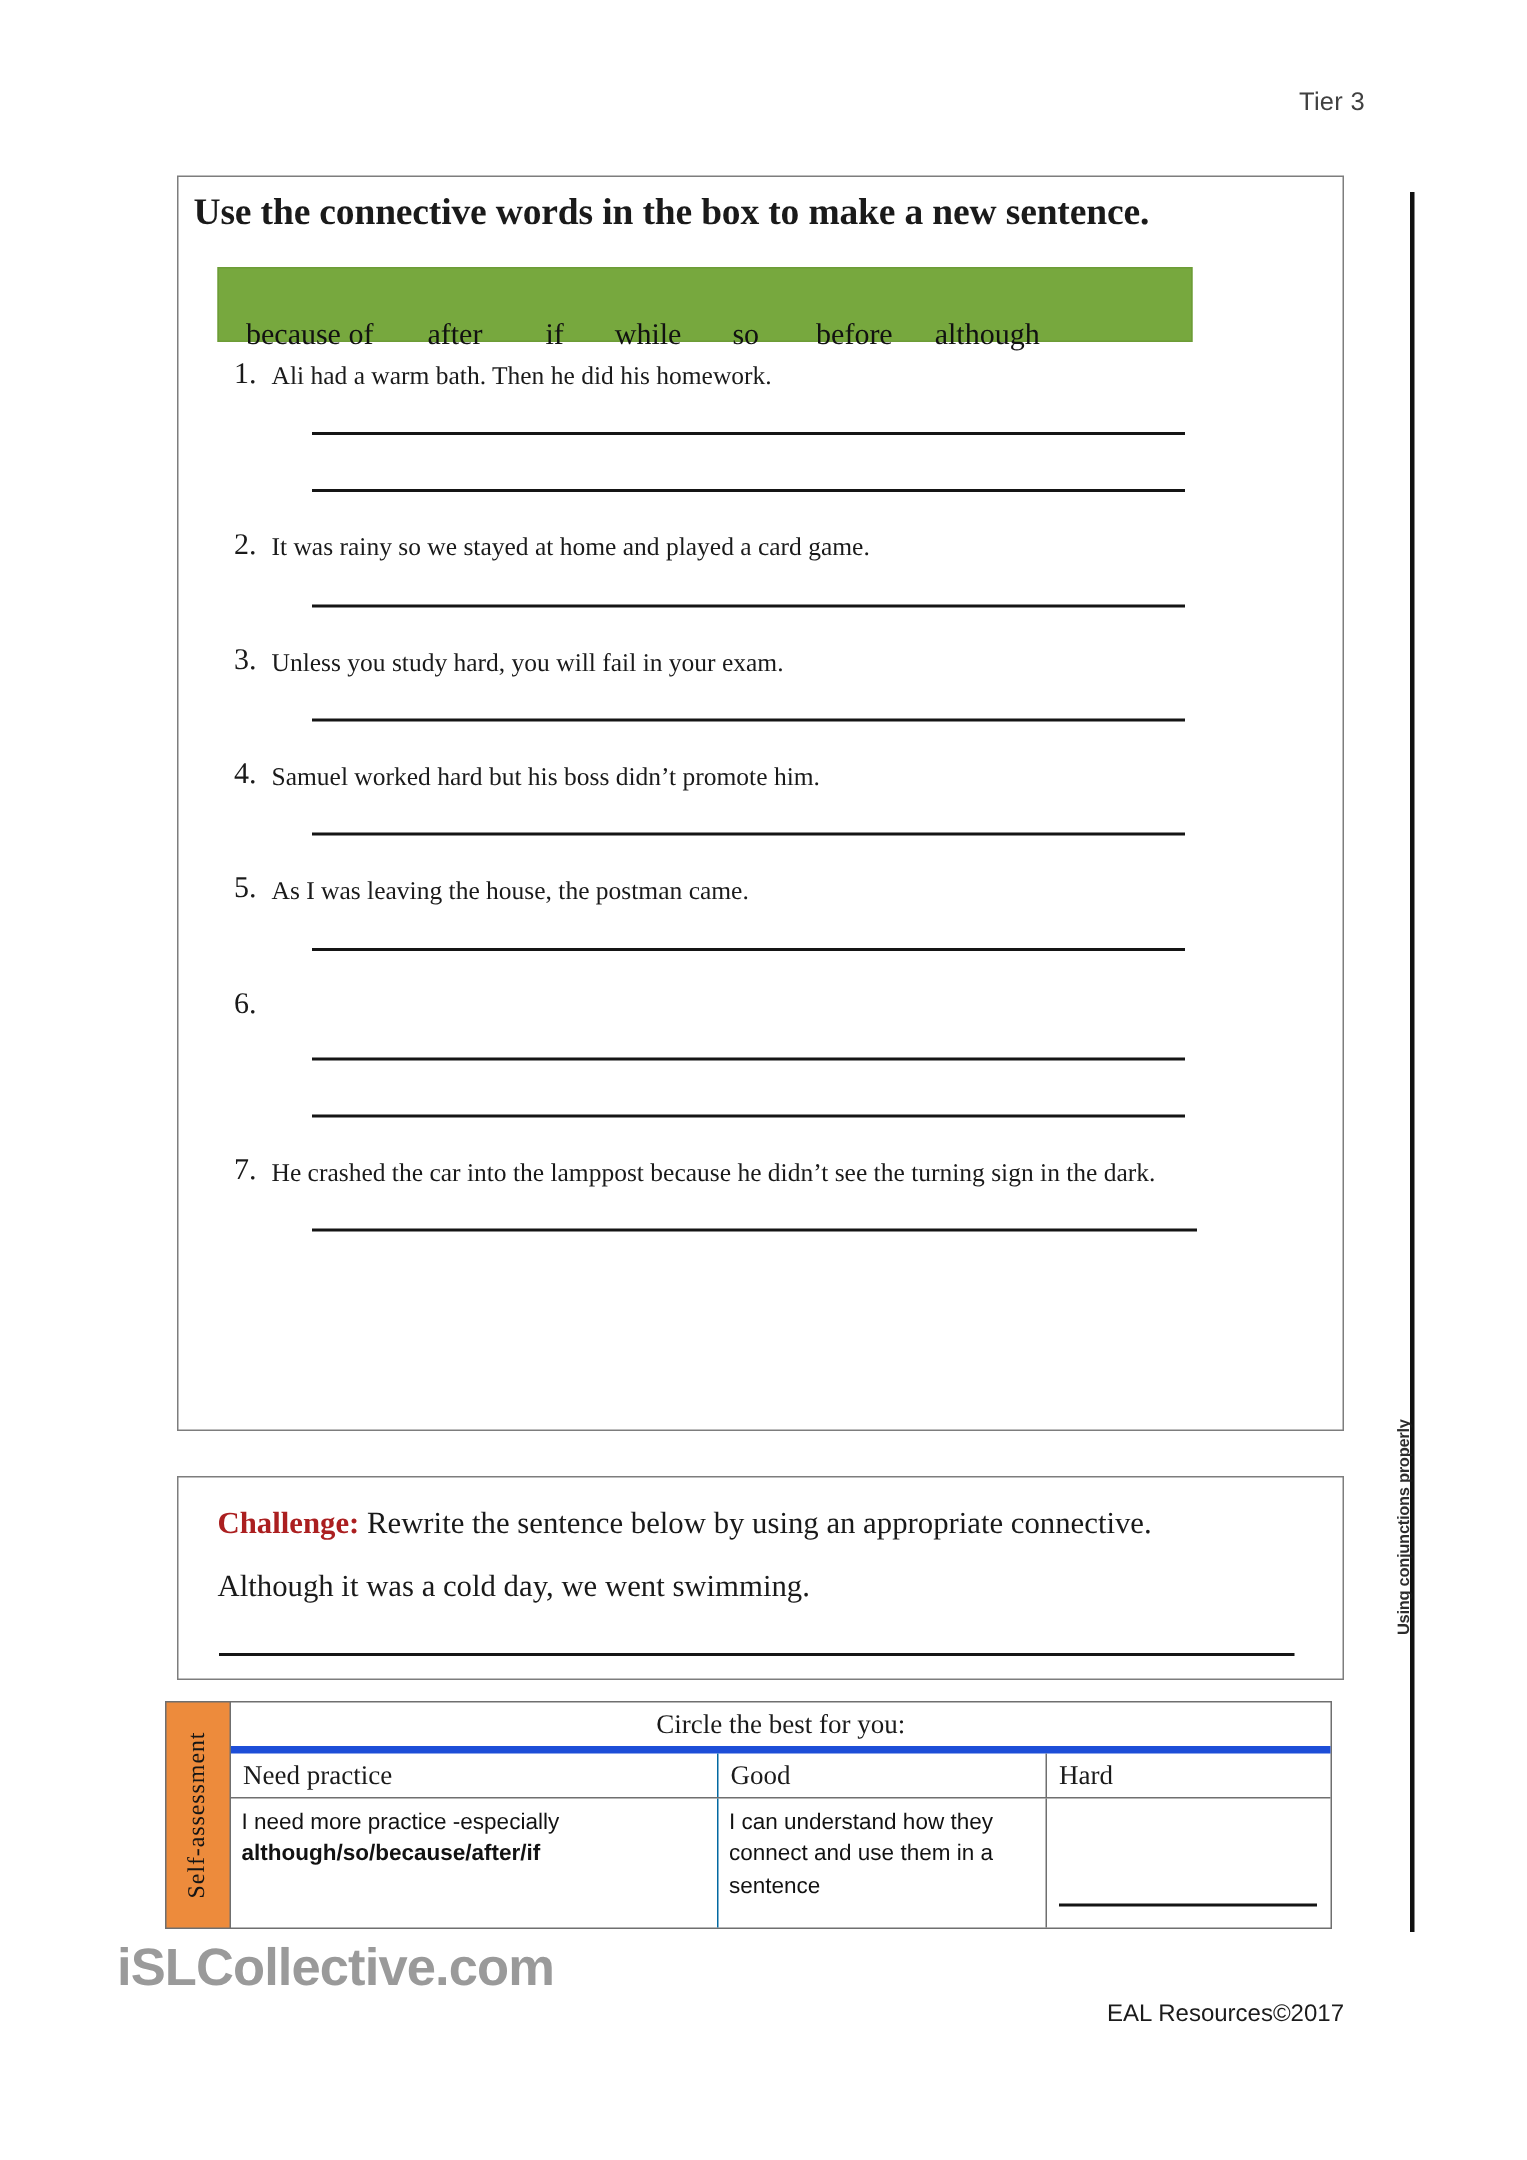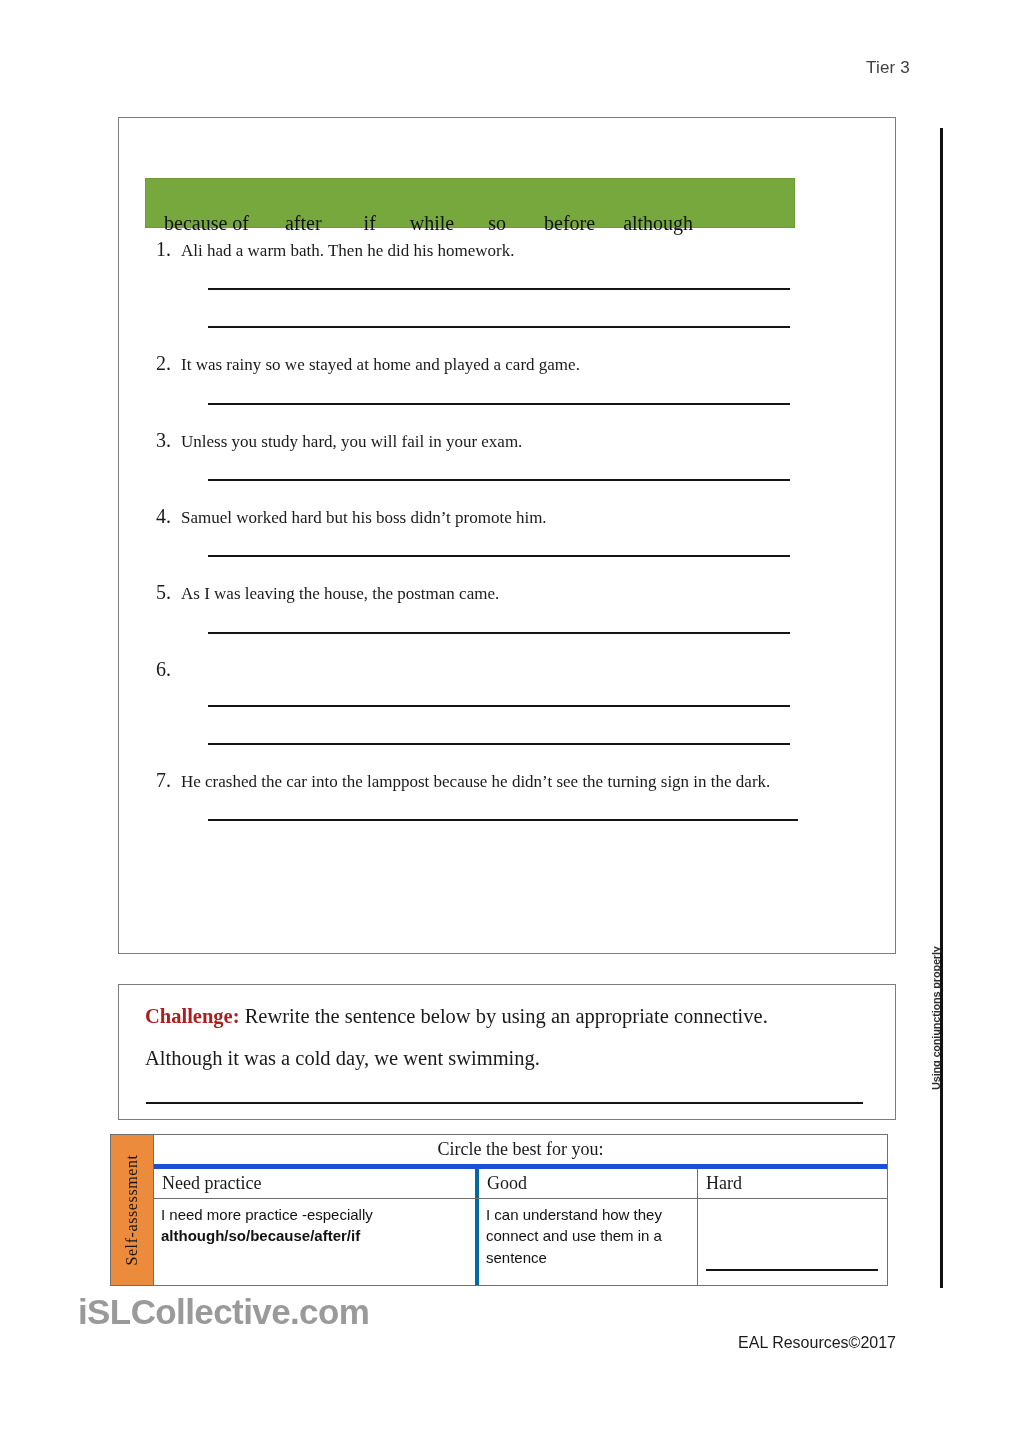--- a/index.html
+++ b/index.html
@@ -234,21 +234,21 @@
   .assess-head-row {
     height: 29px;
     flex: 0 0 29px;
     display: flex;
     border-bottom: 1px solid #6f6f6f;
   }
   .assess-body-row {
     flex: 1 1 auto;
     display: flex;
   }
-  .col-a { width: 325px; flex: 0 0 325px; border-right: 4px solid #0369a1; box-sizing: border-box; }
+  .col-a { width: 325px; flex: 0 0 325px; border-right: 1px solid #0369a1; box-sizing: border-box; }
   .col-b { width: 219px; flex: 0 0 219px; border-right: 1px solid #6f6f6f; box-sizing: border-box; }
   .col-c { flex: 1 1 auto; box-sizing: border-box; position: relative; }
   .assess-head-row .col-a,
   .assess-head-row .col-b,
   .assess-head-row .col-c {
     display: flex;
     align-items: center;
     padding-left: 8px;
     font-size: 18px;
   }
@@ -295,20 +295,21 @@
 <body>
 
 <div class="page">
 
   <div class="tier-label">Tier 3</div>
 
   <div class="right-rule"></div>
   <div class="side-vertical-text">Using conjunctions properly</div>
 
   <div class="main-box">
+    <div class="main-heading">Use the connective words in the box to make a new sentence.</div>
 
     <div class="word-bank">
       <div class="word-bank-inner">
         <span class="bank-word">because of</span>
         <span class="bank-gap-1"></span>
         <span class="bank-word">after</span>
         <span class="bank-gap-2"></span>
         <span class="bank-word">if</span>
         <span class="bank-gap-3"></span>
         <span class="bank-word">while</span>

